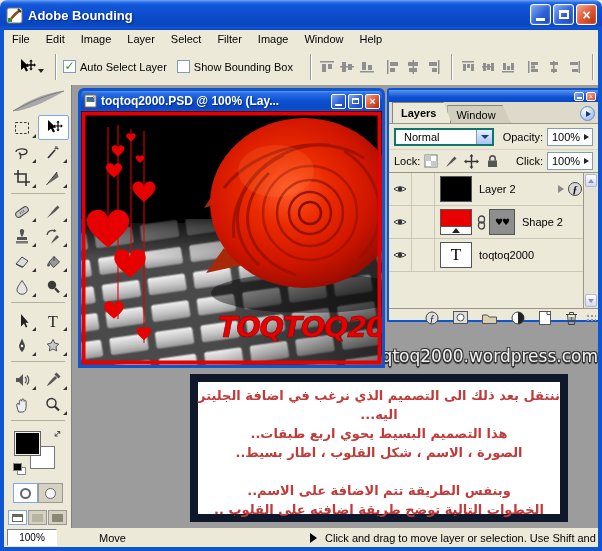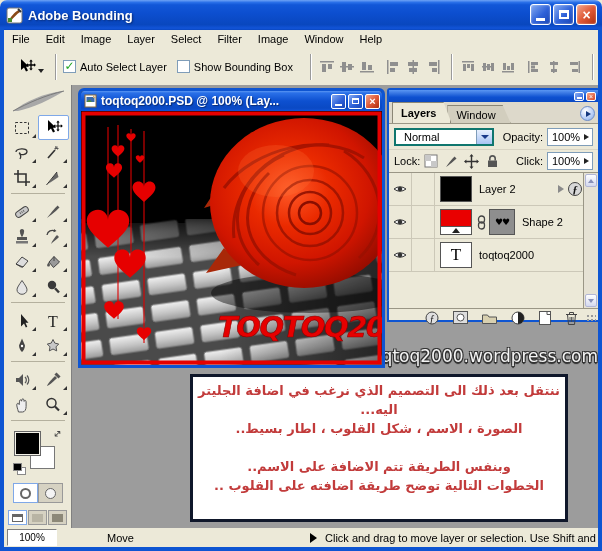--- a/index.html
+++ b/index.html
@@ -123,28 +123,28 @@
     display:flex;flex-direction:column;justify-content:space-between;align-items:center;padding:1px 0;box-sizing:border-box;}
   .sarr{width:12px;height:13px;background:linear-gradient(180deg,#fff,#D4D8EE);border:1px solid #B2B6D6;border-radius:2px;box-sizing:border-box;display:flex;align-items:center;justify-content:center;}
   .tup{width:0;height:0;border-bottom:4px solid #8890b8;border-left:3px solid transparent;border-right:3px solid transparent;}
   .tdn{width:0;height:0;border-top:4px solid #8890b8;border-left:3px solid transparent;border-right:3px solid transparent;}
   .pbottom{height:17px;display:flex;align-items:center;gap:14px;padding-left:36px;position:relative;}
   .pgrip{position:absolute;right:2px;bottom:2px;width:10px;height:10px;background-image:radial-gradient(#999 1px,transparent 1.3px);background-size:4px 4px;}
   
   .watermark{position:absolute;right:0;top:261px;font-size:17px;color:#F4F4F4;font-family:"DejaVu Sans",sans-serif;
     text-shadow:-1px -1px 0 #333,1px -1px 0 #333,-1px 1px 0 #333,1px 1px 0 #333,0 2px 1px #222;z-index:3;}
   .notebox{position:absolute;left:186px;top:289px;width:378px;height:148px;box-sizing:border-box;background:#fff;
-    border:3px solid #0f172a;direction:rtl;text-align:center;color:#C23B3B;z-index:8;
+    border:8px solid #0f172a;direction:rtl;text-align:center;color:#C23B3B;z-index:8;
     font-family:"DejaVu Sans",sans-serif;font-weight:bold;font-size:13px;padding-top:4px;}
   .nline{min-height:19px;line-height:19px;}
   
   .statusbar{position:absolute;left:4px;right:4px;bottom:4px;height:19px;background:#ECE9D8;display:flex;align-items:center;overflow:hidden;z-index:30;}
   .zoomfield{width:48px;height:15px;margin-left:3px;background:#fff;border:1px solid;border-color:#808080 #fff #fff #808080;
     font-size:10px;display:flex;align-items:center;justify-content:center;flex:none;}
-  .stool{margin-left:14px;padding-left:36px;}
+  .stool{margin-left:6px;padding-left:36px;}
   .splay{position:absolute;left:306px;width:0;height:0;border-left:7px solid #000;border-top:5px solid transparent;border-bottom:5px solid transparent;}
   .shint{position:absolute;left:321px;white-space:nowrap;}
   svg{display:block;}
 </style>
 </head>
 <body>
 
 <div class="screen">
 
   <div class="titlebar">
@@ -745,20 +745,21 @@
             </svg>
           </span>
         <span class="pgrip"></span>
       </div>
     </div>
 
     <div class="watermark">toqtoq2000.wordpress.com</div>
 
     <div class="notebox" dir="rtl">
       <div class="nline">ننتقل بعد ذلك الى التصميم الذي نرغب في اضافة الجليتر اليه...</div>
+      <div class="nline">هذا التصميم البسيط يحوي اربع طبقات..</div>
       <div class="nline">الصورة ، الاسم ، شكل القلوب ، اطار بسيط..</div>
       <div class="nline"></div>
       <div class="nline">وبنفس الطريقة تتم الاضافة على الاسم..</div>
       <div class="nline">الخطوات التالية توضح طريقة اضافته على القلوب ..</div>
     </div>
   </div>
 
   <div class="statusbar">
     <span class="zoomfield">100%</span>
     <span class="stool">Move</span>

